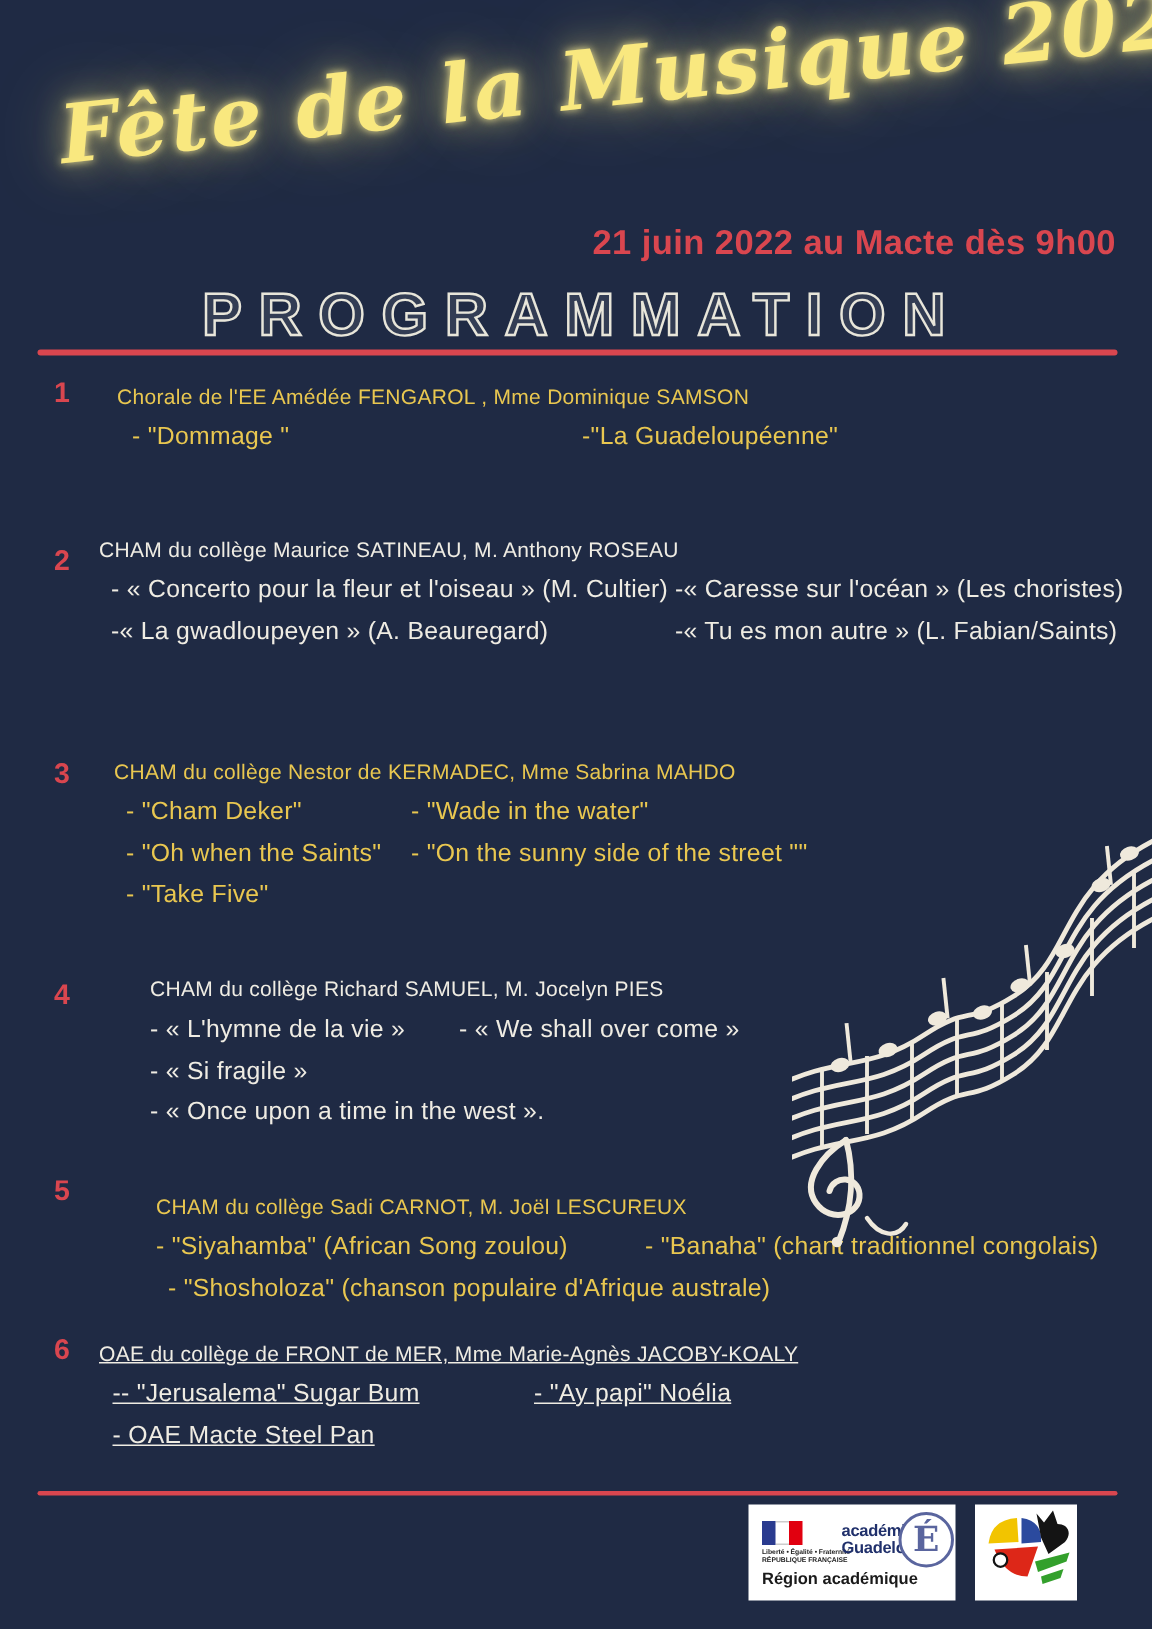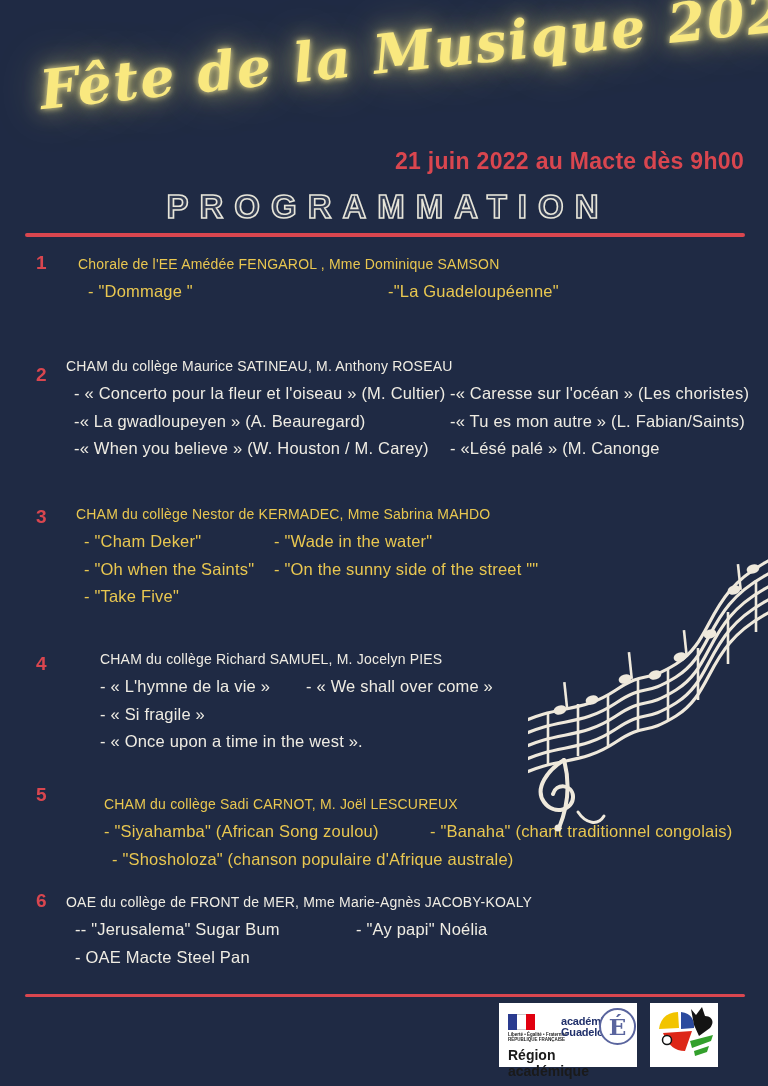--- a/index.html
+++ b/index.html
@@ -24,21 +24,21 @@
     font-size:54px;letter-spacing:2px;white-space:nowrap;
     color:var(--title_glow);
     text-shadow:0 0 6px rgba(250,236,150,.95),0 0 22px rgba(249,232,127,.70),0 0 48px rgba(249,232,127,.45);
   }
   .subtitle{
     position:absolute;top:112px;right:24px;
     font-size:23px;font-weight:bold;color:var(--red);letter-spacing:.3px;margin-top:36px;
   }
   .heading{
     position:absolute;top:188px;left:0;width:100%;text-align:center;
-    font-size:33px;font-weight:bold;letter-spacing:11px;padding-left:8px;box-sizing:border-box;
+    font-size:40px;font-weight:bold;letter-spacing:11px;padding-left:8px;box-sizing:border-box;
     color:rgba(238,234,226,0.10);
     -webkit-text-stroke:1.6px #e8e6da;
   }
   .rule{position:absolute;left:25px;width:720px;height:4px;background:var(--red);border-radius:2px;}
   .rule.top{top:233px;}
   .rule.bottom{top:994px;height:3px;}
 
   
   .item{position:absolute;left:0;right:0;}
   .item .num{
@@ -51,39 +51,39 @@
   .row .c1{flex:0 0 auto;}
   .row .c2{flex:0 0 auto;}
   .yellow .item-title,.yellow .row{color:var(--yellow);}
   .white .item-title,.white .row{color:var(--cream);}
 
   .i1 .content{margin-left:78px;} .i1 .rows{margin-left:10px;} .i1 .c1{width:300px;}
   .i2 .content{margin-left:66px;} .i2 .rows{margin-left:8px;}  .i2 .c1{width:376px;}
   .i3 .content{margin-left:76px;} .i3 .rows{margin-left:8px;}  .i3 .c1{width:190px;}
   .i4 .content{margin-left:100px;}                               .i4 .c1{width:206px;}
   .i5 .content{margin-left:104px;}                               .i5 .c1{width:326px;}
-  .i6 .content{margin-left:66px;} .i6 .rows{margin-left:9px;}  .i6 .c1{width:281px;}
+  .i6 .content{margin-left:66px;text-decoration:underline;} .i6 .rows{margin-left:9px;}  .i6 .c1{width:281px;}
 
   
   .staff{position:absolute;left:528px;top:542px;pointer-events:none;}
 
   
   .logo-box{position:absolute;top:1003px;background:#ffffff;}
   .logo-academie{left:499px;width:138px;height:64px;}
   .logo-macte{left:650px;width:68px;height:64px;}
   .flag{position:absolute;left:9px;top:11px;width:27px;height:16px;display:flex;}
   .flag .b{flex:1;background:#2a3b8f;position:relative;}
   .flag .w{flex:1;background:#fff;border-top:1px solid #ccc;border-bottom:1px solid #ccc;}
   .flag .r{flex:1;background:#e1000f;}
   .flag-caption{position:absolute;left:9px;top:29px;width:60px;font-size:4.5px;line-height:5px;color:#222;font-weight:bold;}
   .acad-words{position:absolute;left:62px;top:13px;font-size:11px;line-height:11px;font-weight:bold;color:#20306b;text-align:right;width:46px;letter-spacing:-.2px;}
   .emblem{position:absolute;left:100px;top:5px;width:33px;height:33px;border:2.5px solid #5a659e;border-radius:50%;
           display:flex;align-items:center;justify-content:center;
           font-family:"DejaVu Serif",serif;font-size:23px;font-weight:bold;color:#5a659e;background:#fff;}
-  .region-caption{position:absolute;left:9px;top:44px;font-size:14px;font-weight:bold;color:#1a1a1a;}
+  .region-caption{position:absolute;left:9px;top:44px;font-size:11px;font-weight:bold;color:#1a1a1a;}
 </style>
 </head>
 <body>
 
 <div class="poster">
 
   <div class="script-title">Fête de la Musique 2022</div>
   <div class="subtitle">21 juin 2022 au Macte dès 9h00</div>
   <div class="heading">PROGRAMMATION</div>
   <div class="rule top"></div>
@@ -106,24 +106,20 @@
     <div class="content">
       <div class="item-title">CHAM du collège Maurice SATINEAU, M. Anthony ROSEAU</div>
       <div class="rows">
         <div class="row">
           <span class="c1">- « Concerto pour la fleur et l'oiseau » (M. Cultier)</span>
           <span class="c2">-« Caresse sur l'océan » (Les choristes)</span>
         </div>
         <div class="row">
           <span class="c1">-« La gwadloupeyen » (A. Beauregard)</span>
           <span class="c2">-« Tu es mon autre » (L. Fabian/Saints)</span>
-        </div>
-        <div class="row">
-          <span class="c1">-« When you believe » (W. Houston / M. Carey)</span>
-          <span class="c2">- «Lésé palé » (M. Canonge</span>
         </div>
       </div>
     </div>
   </div>
 
   <div class="item i3 yellow" style="top:500px">
     <span class="num" style="top:6px">3</span>
     <div class="content">
       <div class="item-title">CHAM du collège Nestor de KERMADEC, Mme Sabrina MAHDO</div>
       <div class="rows">

